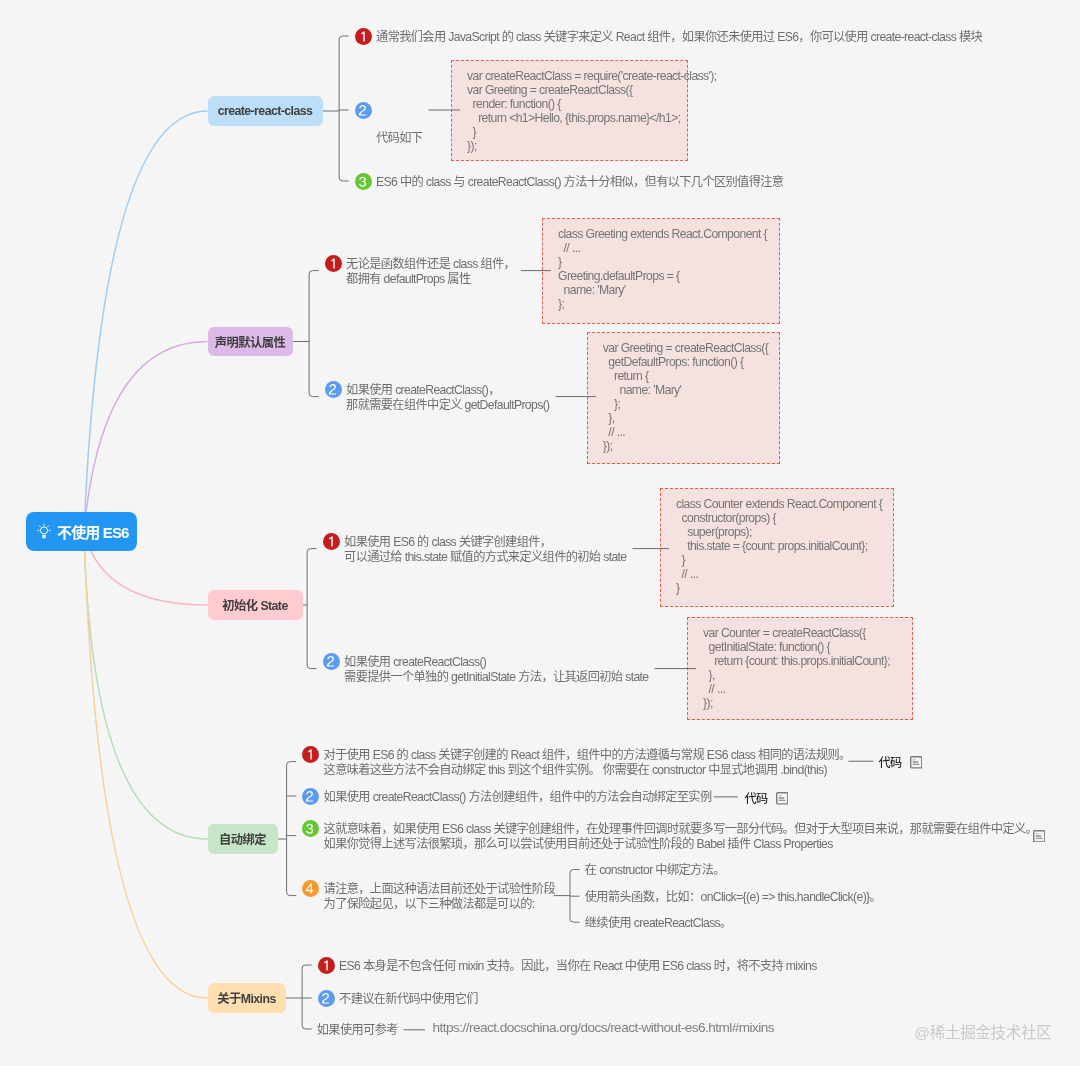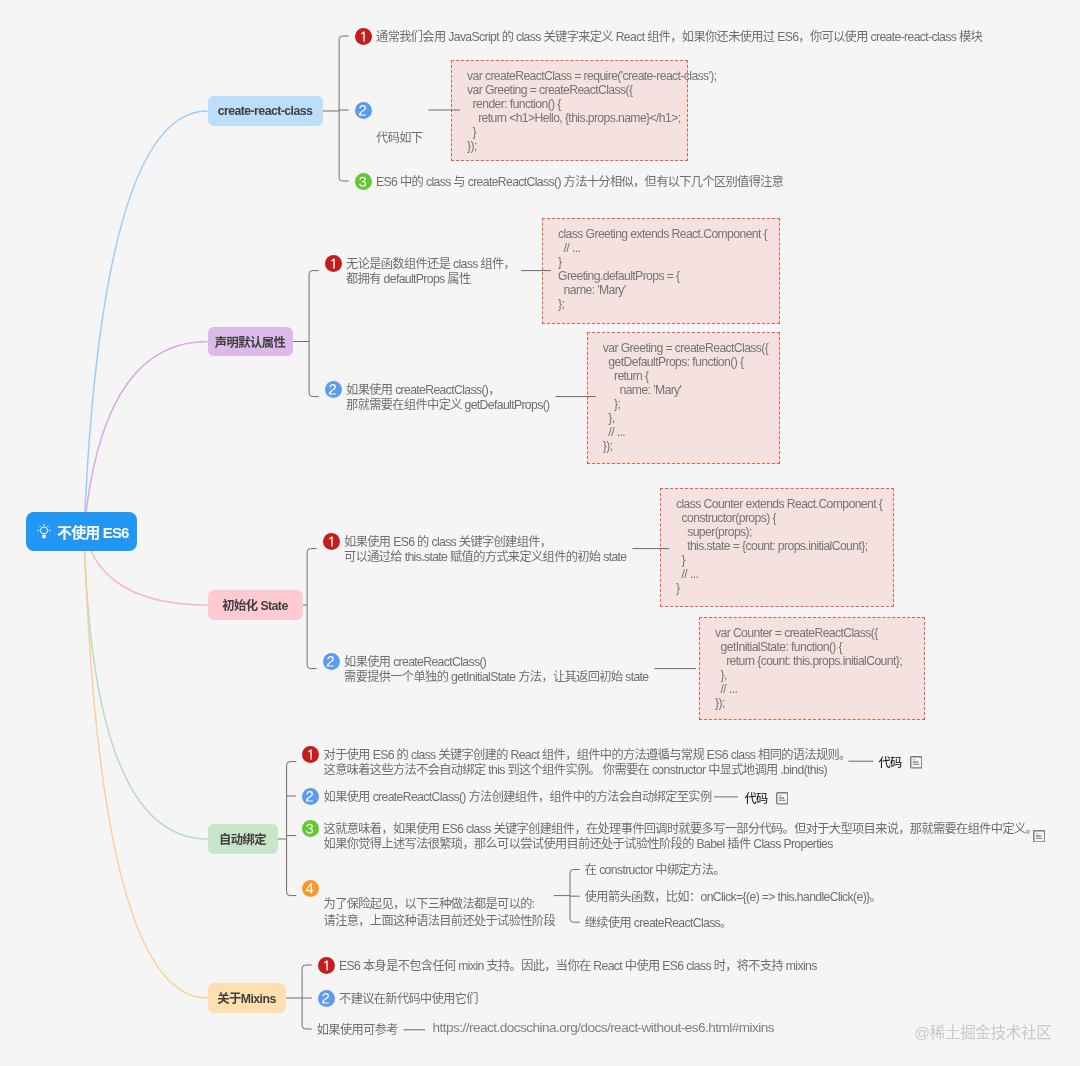--- a/index.html
+++ b/index.html
@@ -143,21 +143,21 @@
   }
   // ...
 }</div>
       <div class="badge" aria-label="2" style="left: 322.5px; top: 652.7px; width: 17px; height: 17px; background: rgb(91, 155, 240);">
         <svg width="17" height="17" viewBox="0 0 10 10" aria-hidden="true">
           <path d="M1.95 9.1 L1.95 8.25 Q1.95 7.3 2.75 6.5 Q3.45 5.8 4.65 5.05 Q5.55 4.5 5.95 4.05 Q6.4 3.55 6.4 2.95 Q6.4 2.3 5.98 1.95 Q5.58 1.6 4.9 1.6 Q4.2 1.6 3.78 2 Q3.35 2.4 3.3 3.15 L2.2 3.15 Q2.25 2 3.0 1.35 Q3.75 0.7 4.95 0.7 Q6.1 0.7 6.8 1.3 Q7.5 1.9 7.5 2.9 Q7.5 3.75 6.95 4.4 Q6.45 5 5.4 5.65 Q4.4 6.28 3.85 6.85 Q3.4 7.3 3.3 8.2 L7.55 8.2 L7.55 9.1 Z" fill="#ffffff" transform="translate(5,5) scale(0.73) translate(-5.55,-5.05)"></path>
         </svg>
       </div>
       <div class="leafline" style="left: 344.1px; top: 654.7px;">如果使用 createReactClass()</div>
       <div class="leafline" style="left: 344.1px; top: 669.9px;">需要提供一个单独的 getInitialState 方法，让其返回初始 state</div>
-      <div class="code" style="left: 687px; top: 616.5px; width: 225.5px; height: 103px; margin-left: 12px;">var Counter = createReactClass({
+      <div class="code" style="left: 687px; top: 616.5px; width: 225.5px; height: 103px;">var Counter = createReactClass({
   getInitialState: function() {
     return {count: this.props.initialCount};
   },
   // ...
 });</div>
       <div class="node branch" style="left: 207.5px; top: 824px; width: 70px; height: 30px; background: rgb(200, 229, 200);">
         <span>自动绑定</span>
       </div>
       <div class="badge" aria-label="1" style="left: 302px; top: 745.7px; width: 17px; height: 17px; background: rgb(196, 29, 29);">
         <svg width="17" height="17" viewBox="0 0 10 10" aria-hidden="true">
@@ -197,21 +197,21 @@
           <rect x="1.4" y="1.4" width="22.2" height="22.2" rx="1.8" fill="none" stroke="#7c7c7c" stroke-width="2.8"></rect>
           <rect x="5.4" y="6.2" width="5.6" height="2.4" rx="0.5" fill="#b0b0b0"></rect>
           <rect x="5.4" y="10.8" width="11.0" height="2.2" rx="0.5" fill="#5a5a5a"></rect>
           <rect x="5.4" y="15.4" width="13.4" height="2.2" rx="0.5" fill="#7d7d7d"></rect>
         </svg></div>
       <div class="badge" aria-label="4" style="left: 302px; top: 879.7px; width: 17px; height: 17px; background: rgb(248, 154, 43);">
         <svg width="17" height="17" viewBox="0 0 10 10" aria-hidden="true">
           <path d="M5.65 9.1 L5.65 7.25 L1.85 7.25 L1.85 6.35 L5.6 0.9 L6.7 0.9 L6.7 6.35 L7.8 6.35 L7.8 7.25 L6.7 7.25 L6.7 9.1 Z M5.65 6.35 L5.65 2.2 L2.85 6.35 Z" fill="#ffffff" transform="translate(5,5) scale(0.73) translate(-5.55,-5.05)"></path>
         </svg>
       </div>
-      <div class="leafline" style="left: 323.6px; top: 881.7px; margin-top: 32px;">请注意，上面这种语法目前还处于试验性阶段</div>
+      <div class="leafline" style="left: 323.6px; top: 881.7px;">请注意，上面这种语法目前还处于试验性阶段</div>
       <div class="leafline" style="left: 323.6px; top: 896.9px;">为了保险起见，以下三种做法都是可以的:</div>
       <div class="leafline" style="left: 584.8px; top: 863.2px;">在 constructor 中绑定方法。</div>
       <div class="leafline" style="left: 584.8px; top: 889.9px;">使用箭头函数，比如：onClick={(e) =&gt; this.handleClick(e)}。</div>
       <div class="leafline" style="left: 584.8px; top: 915.9px;">继续使用 createReactClass。</div>
       <div class="node branch" style="left: 207.5px; top: 983px; width: 78px; height: 30px; background: rgb(255, 222, 176);">
         <span>关于Mixins</span>
       </div>
       <div class="badge" aria-label="1" style="left: 317.5px; top: 956.7px; width: 17px; height: 17px; background: rgb(196, 29, 29);">
         <svg width="17" height="17" viewBox="0 0 10 10" aria-hidden="true">
           <path d="M3.55 2.55 L5.55 1.05 L6.55 1.05 L6.55 9.1 L5.45 9.1 L5.45 2.35 L4.1 3.35 Z" fill="#ffffff" transform="translate(5,5) scale(0.73) translate(-5.55,-5.05)"></path>

